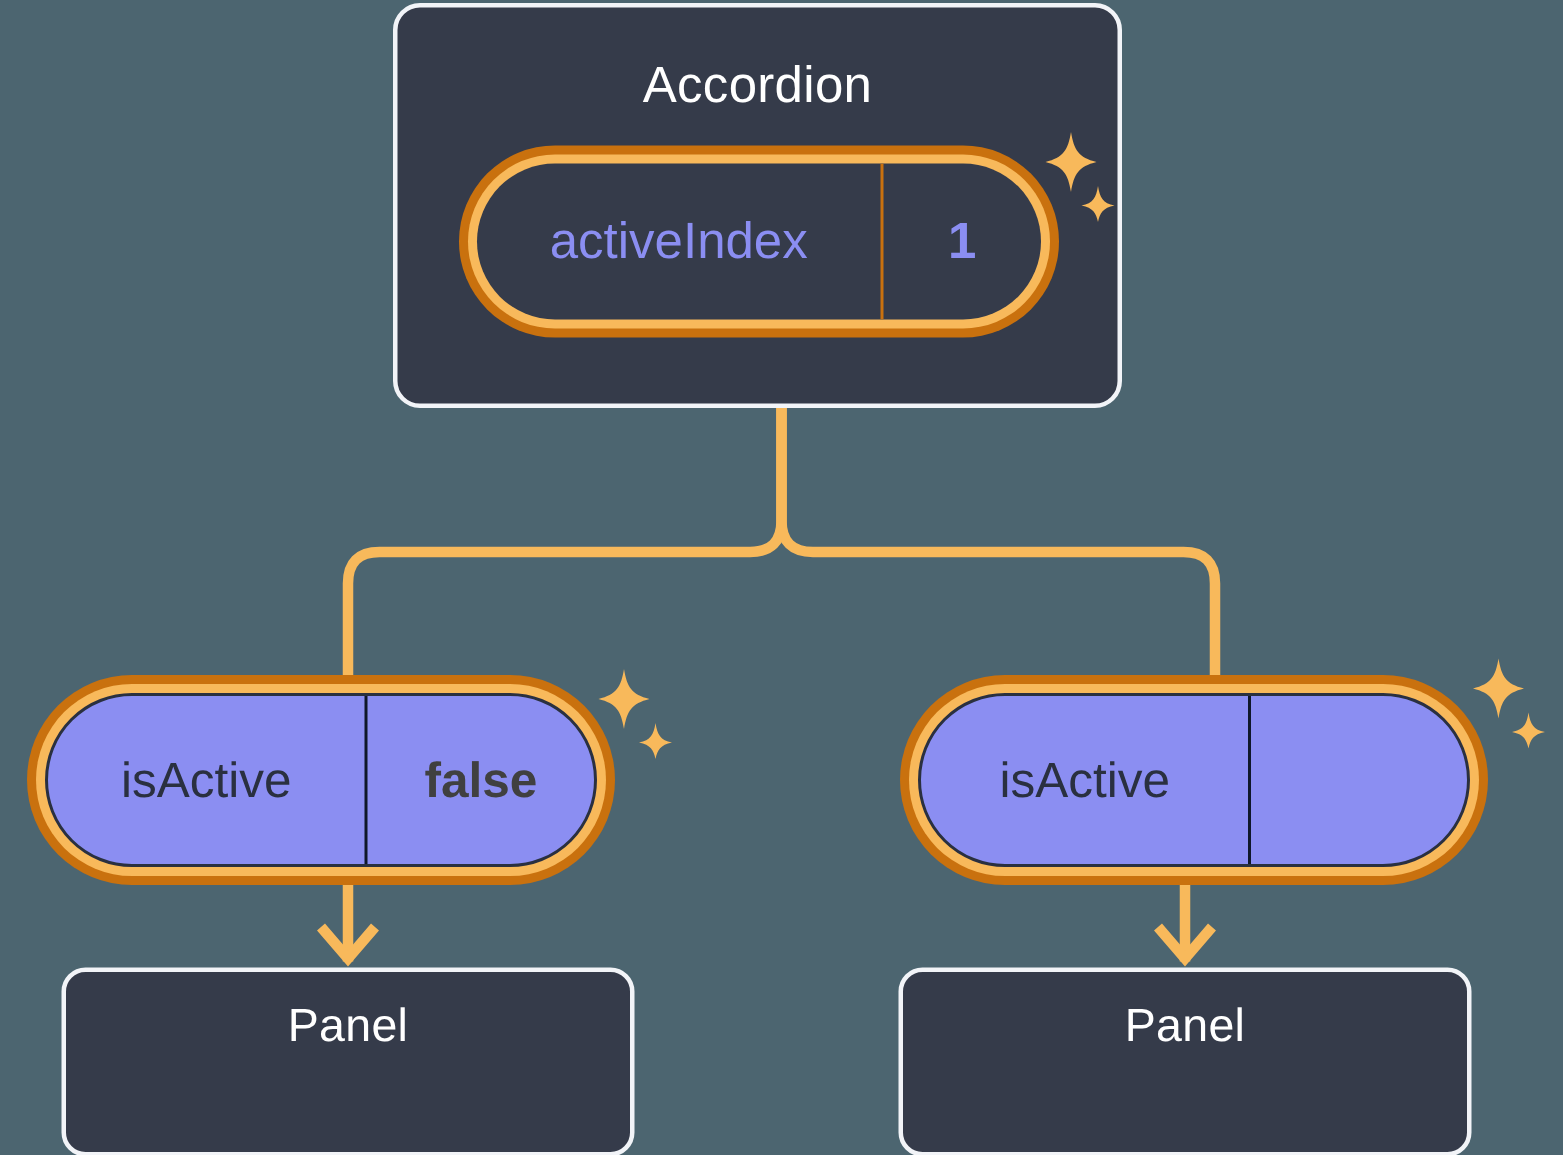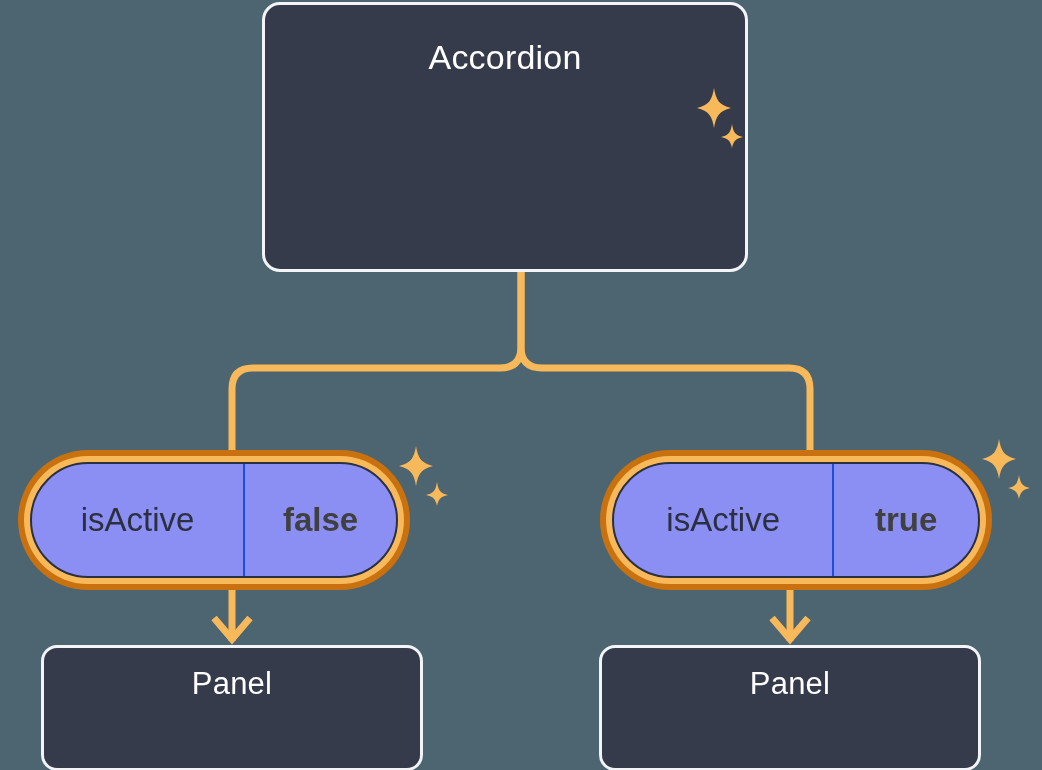--- a/index.html
+++ b/index.html
@@ -132,21 +132,21 @@
 
   
   .pill-purple { top: 450px; width: 392px; height: 140px; }
   .pill-purple .pill-body {
     background: #8b8ef2;
     border: 2px solid #2a3040;
   }
   .pill-purple .pill-key {
     color: #2a3040;
     font-size: 33px;
-    border-right: 2px solid #1d4ed8;
+    border-right: 2px solid #0f172a;
   }
   .pill-purple .pill-val {
     color: #404040;
     font-size: 33px;
     font-weight: bold;
   }
   #pill-is-active-left  { left: 18px; }
   #pill-is-active-left  .pill-key { flex: 0 0 58%; }
   #pill-is-active-left  .pill-val { flex: 1 1 auto; }
   #pill-is-active-right { left: 600px; }
@@ -188,20 +188,28 @@
     <g>
       <path d="M 790 588 L 790 641" fill="none" stroke="#f8b95b" stroke-width="7" stroke-linecap="butt"></path>
       <path d="M 772 618 L 790 639 L 808 618" fill="none" stroke="#f8b95b" stroke-width="7" stroke-linecap="butt" stroke-linejoin="miter"></path>
     </g>
   </svg>
 
   <div class="card" id="accordion-card">
     <div class="card-title">Accordion</div>
   </div>
 
+  <div class="pill-wrap" id="pill-active-index">
+    <div class="pill-mid">
+      <div class="pill-body">
+        <span class="pill-key">activeIndex</span>
+        <span class="pill-val">1</span>
+      </div>
+    </div>
+  </div>
 
   <svg class="sparkle" style="left:692px; top:86px;" width="54" height="62" viewBox="0 0 54 62">
     <path d="M 22 2 C 24 14 27 19 39 22 C 27 25 24 30 22 42 C 20 30 17 25 5 22 C 17 19 20 14 22 2 Z" fill="#f8b95b"></path>
     <path d="M 40 38 C 41.3 46 43.2 49.4 51 51 C 43.2 52.6 41.3 56 40 62 C 38.7 56 36.8 52.6 29 51 C 36.8 49.4 38.7 46 40 38 Z" fill="#f8b95b"></path>
   </svg>
 
   <div class="pill-wrap pill-purple" id="pill-is-active-left">
     <div class="pill-mid">
       <div class="pill-body">
         <span class="pill-key">isActive</span>
@@ -212,21 +220,20 @@
 
   <svg class="sparkle" style="left:393px; top:442px;" width="60" height="68" viewBox="0 0 60 68">
     <path d="M 23 4 C 25 16 28 21 40 24 C 28 27 25 32 23 44 C 21 32 18 27 6 24 C 18 21 21 16 23 4 Z" fill="#f8b95b"></path>
     <path d="M 44 40 C 45.3 48 47.2 51.4 55 53 C 47.2 54.6 45.3 58 44 64 C 42.7 58 40.8 54.6 33 53 C 40.8 51.4 42.7 48 44 40 Z" fill="#f8b95b"></path>
   </svg>
 
   <div class="pill-wrap pill-purple" id="pill-is-active-right">
     <div class="pill-mid">
       <div class="pill-body">
         <span class="pill-key">isActive</span>
-        <span class="pill-val">true</span>
       </div>
     </div>
   </div>
 
   <svg class="sparkle" style="left:977px; top:435px;" width="58" height="66" viewBox="0 0 58 66">
     <path d="M 22 4 C 24 16 27 21 39 24 C 27 27 24 32 22 44 C 20 32 17 27 5 24 C 17 21 20 16 22 4 Z" fill="#f8b95b"></path>
     <path d="M 42 40 C 43.3 48 45.2 51.4 53 53 C 45.2 54.6 43.3 58 42 64 C 40.7 58 38.8 54.6 31 53 C 38.8 51.4 40.7 48 42 40 Z" fill="#f8b95b"></path>
   </svg>
 
   <div class="card panel-card" id="panel-card-left">

